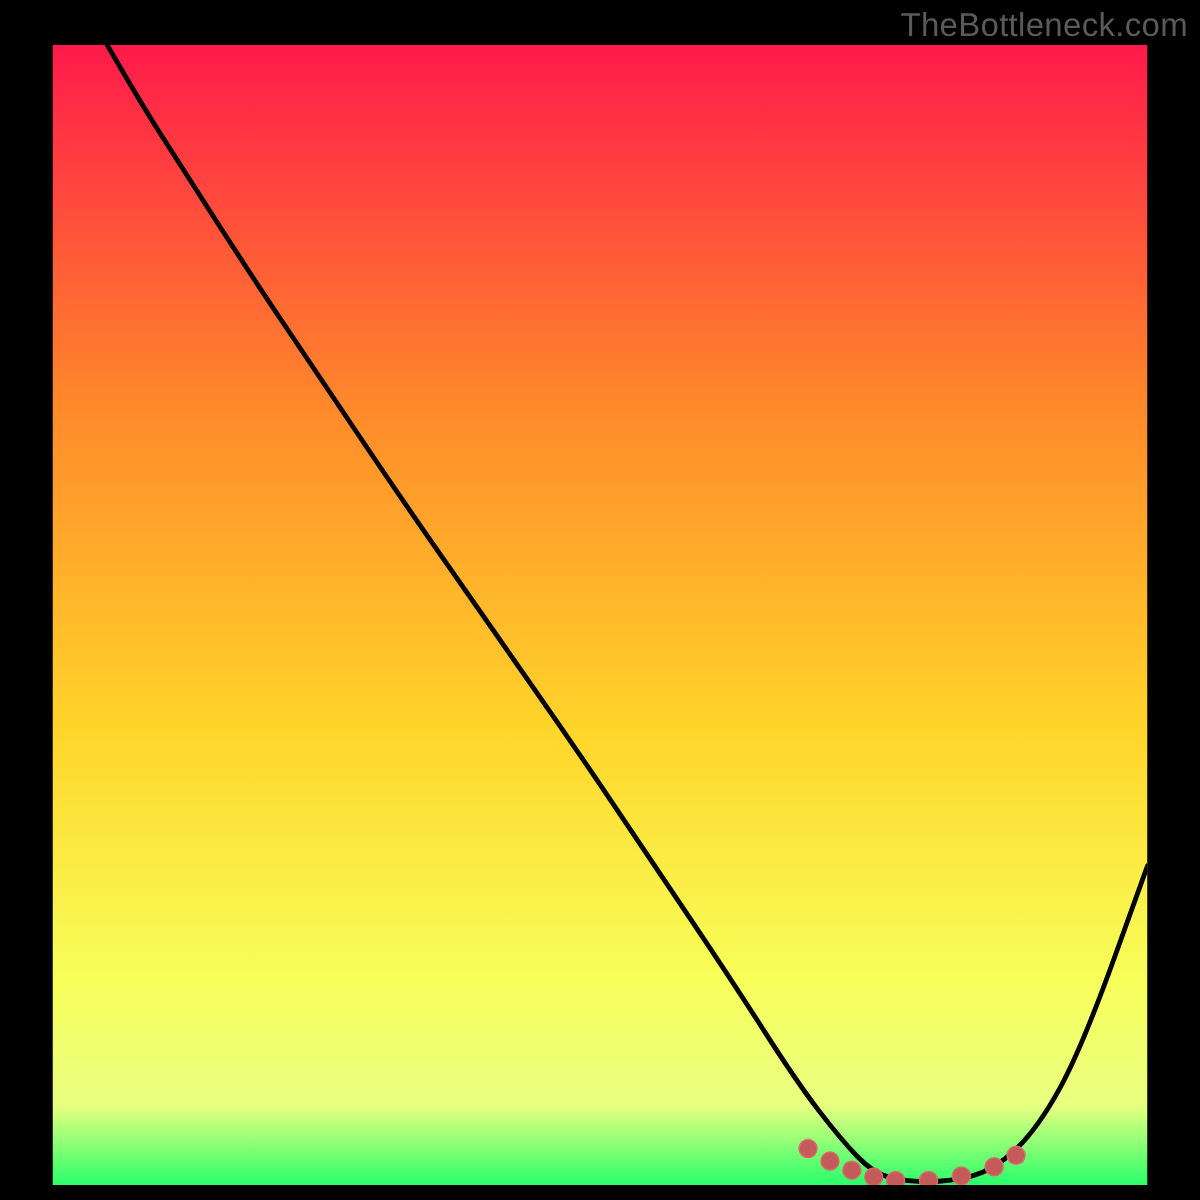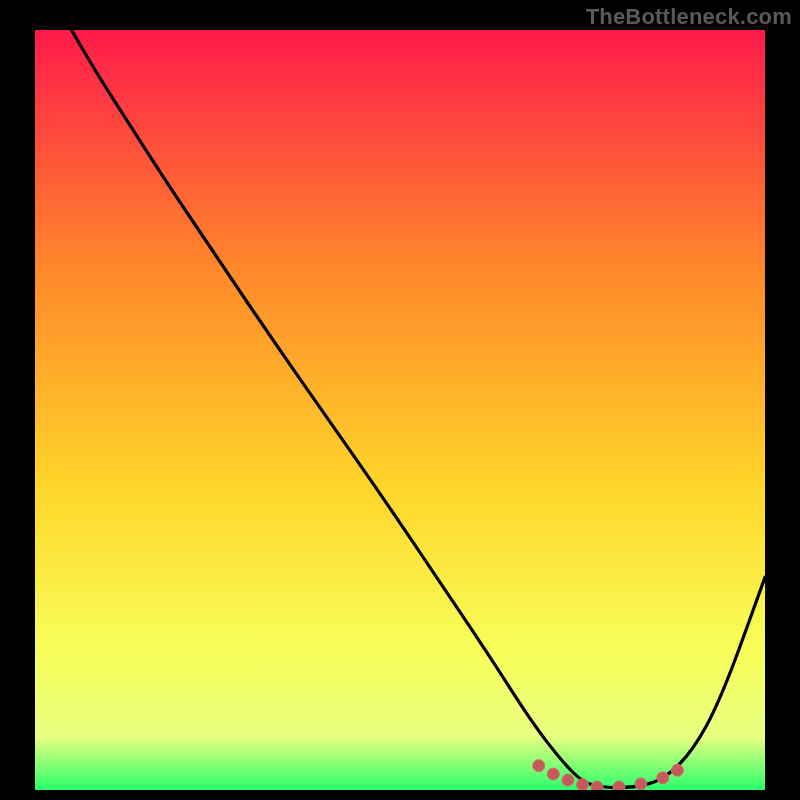--- a/index.html
+++ b/index.html
@@ -14,21 +14,21 @@
   .page {
     position: relative;
     width: 800px;
     height: 800px;
   }
   .watermark {
     position: absolute;
     top: 4px;
     right: 8px;
     font-size: 22px;
-    font-weight: 700;
+    font-weight: 400;
     color: #5a5a5a;
     letter-spacing: 0.2px;
     z-index: 5;
   }
   .chart {
     position: absolute;
     left: 35px;
     top: 30px;
     width: 730px;
     height: 760px;

